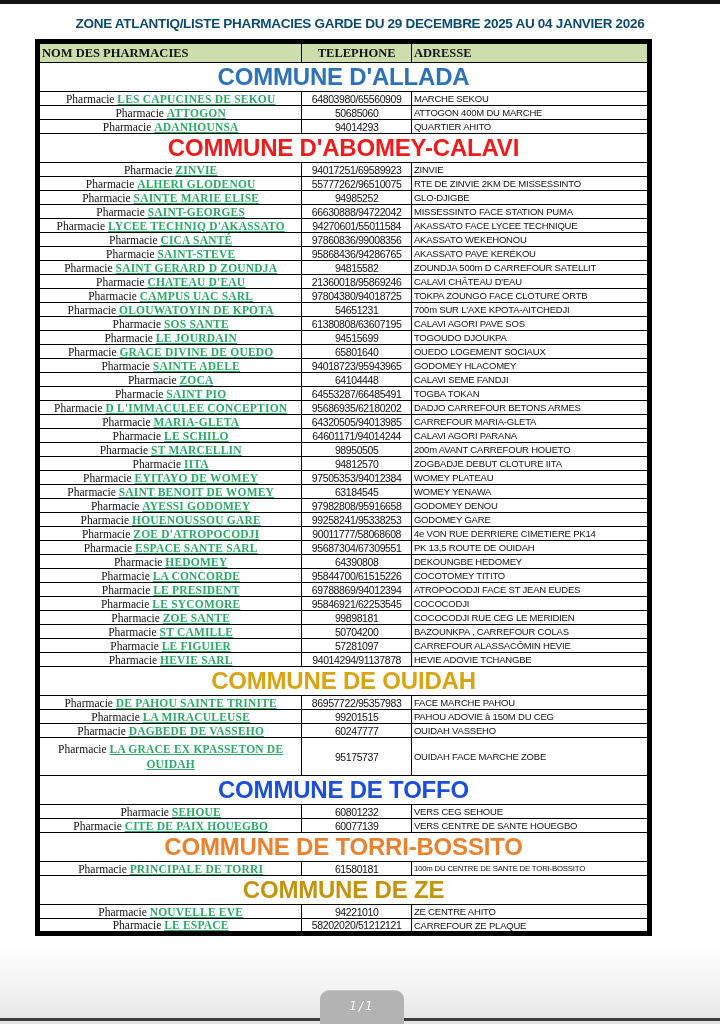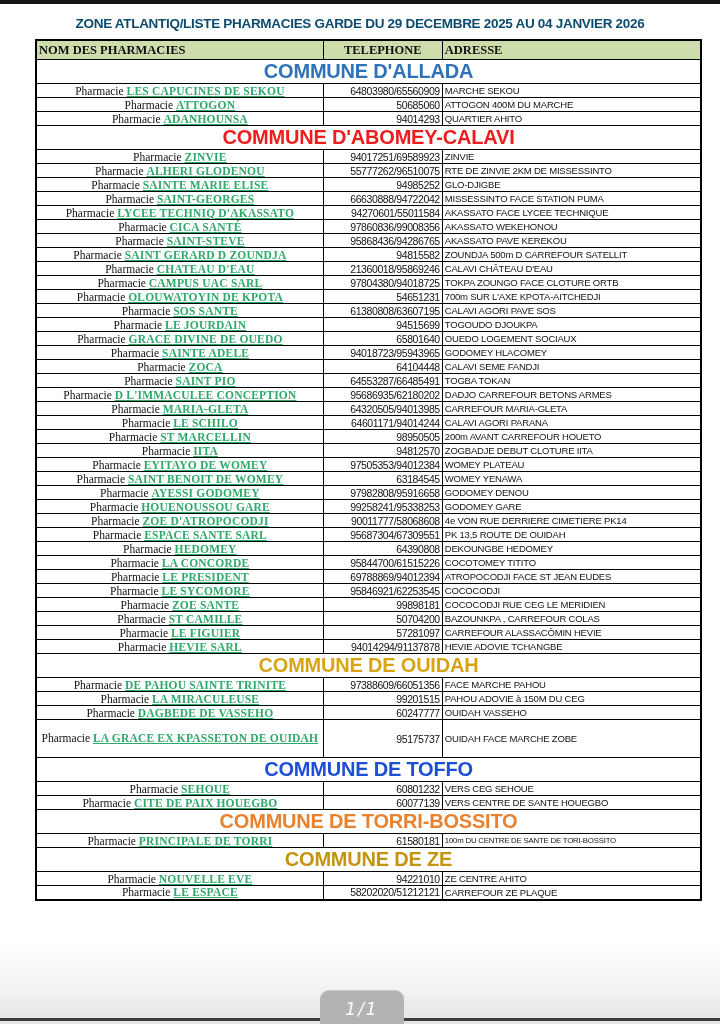--- a/index.html
+++ b/index.html
@@ -8,54 +8,54 @@
     background:#ffffff;
     font-family:"Liberation Sans", sans-serif;
   }
   .top-edge{position:absolute;top:0;left:0;width:720px;height:4px;background:#141414;}
   .doc-title{
     position:absolute;top:16px;left:0;width:720px;text-align:center;
     font-family:"Liberation Sans", sans-serif;font-weight:bold;font-size:13.5px;
     letter-spacing:-0.3px;color:#0c4a6e;white-space:nowrap;
   }
   table.pharma{
-    position:absolute;top:39px;left:35px;width:667px;
+    position:absolute;top:39px;left:35px;width:617px;
     border-collapse:collapse;table-layout:fixed;
-    border:2px solid #000000;
+    border:5px solid #000000;
     padding-left:32px;
   }
   table.pharma td, table.pharma th{
     border:1.4px solid #000;
     padding:0 2px;overflow:hidden;white-space:nowrap;
   }
   th{
     background:var(--header-bg,#cdddab);
     font-family:"Liberation Serif", serif;font-weight:bold;font-size:12.5px;
     color:#111;text-align:left;height:18px;padding-left:4px;
   }
   th.c-phone{text-align:center;}
   tr.section-row td{
     height:22px;text-align:center;
-    font-family:"Liberation Sans", sans-serif;font-weight:bold;font-size:20px;
+    font-family:"Liberation Sans", sans-serif;font-weight:bold;font-size:24px;
     letter-spacing:-0.2px;background:#fff;
   }
   tr.ph-row{height:14px;}
   tr.ph-row.tall{height:38px;}
   tr.ph-row.tall td.name-cell{white-space:normal;line-height:1.25;margin-top:30px;}
   td.name-cell{
     font-family:"Liberation Serif", serif;font-size:11.5px;color:#111;
     padding-left:3px;
     text-align:center;
   }
   td.name-cell .pname{
     font-weight:bold;color:var(--name-green,#2fa968);
     text-decoration:underline;letter-spacing:0.2px;
   }
   td.phone-cell{
-    text-align:right;font-family:"Liberation Sans", sans-serif;
+    text-align:center;font-family:"Liberation Sans", sans-serif;
     font-size:10.5px;letter-spacing:-0.4px;color:#131313;
   }
   td.addr-cell{
     font-family:"Liberation Sans", sans-serif;font-size:9.5px;
     letter-spacing:-0.2px;color:#131313;padding-left:3px;
   }
   td.addr-cell.small{font-size:7.8px;}
   .footer-zone{
     position:absolute;left:0;bottom:0;width:720px;height:80px;
     background:linear-gradient(to bottom,#ffffff 0%,#f3f3f3 55%,#e4e4e4 100%);
@@ -64,21 +64,21 @@
     position:absolute;left:0;bottom:3px;width:720px;height:3px;background:#3d3d3d;
   }
   .page-badge{
     position:absolute;left:320px;top:990px;width:84px;height:46px;
     background:#b3b3b3;border-radius:9px;
     display:flex;align-items:flex-start;justify-content:center;
     box-shadow:inset 0 1px 0 rgba(255,255,255,0.25);
   }
   .page-badge span{
     margin-top:9px;color:#fbfbfb;font-family:"DejaVu Sans", sans-serif;
-    font-style:italic;font-size:17px;letter-spacing:2px;
+    font-style:italic;font-size:12px;letter-spacing:2px;
   }
 </style>
 </head>
 <body>
 
 <div class="top-edge"></div>
 
 <div class="doc-title">ZONE ATLANTIQ/LISTE PHARMACIES GARDE DU 29 DECEMBRE 2025 AU 04 JANVIER 2026</div>
 
 <table class="pharma">
@@ -294,21 +294,21 @@
       <tr class="ph-row">
         <td class="name-cell"><span class="prefix">Pharmacie</span> <span class="pname">HEVIE SARL</span></td>
         <td class="phone-cell">94014294/91137878</td>
         <td class="addr-cell">HEVIE ADOVIE TCHANGBE</td>
       </tr>
       <tr class="section-row">
         <td colspan="3" style="color: rgb(217, 164, 20);">COMMUNE DE OUIDAH</td>
       </tr>
       <tr class="ph-row">
         <td class="name-cell"><span class="prefix">Pharmacie</span> <span class="pname">DE PAHOU SAINTE TRINITE</span></td>
-        <td class="phone-cell">97388609/66051356</td>
+        <td class="phone-cell">86957722/95357983</td>
         <td class="addr-cell">FACE MARCHE PAHOU</td>
       </tr>
       <tr class="ph-row">
         <td class="name-cell"><span class="prefix">Pharmacie</span> <span class="pname">LA MIRACULEUSE</span></td>
         <td class="phone-cell">99201515</td>
         <td class="addr-cell">PAHOU ADOVIE à 150M DU CEG</td>
       </tr>
       <tr class="ph-row">
         <td class="name-cell"><span class="prefix">Pharmacie</span> <span class="pname">DAGBEDE DE VASSEHO</span></td>
         <td class="phone-cell">60247777</td>

